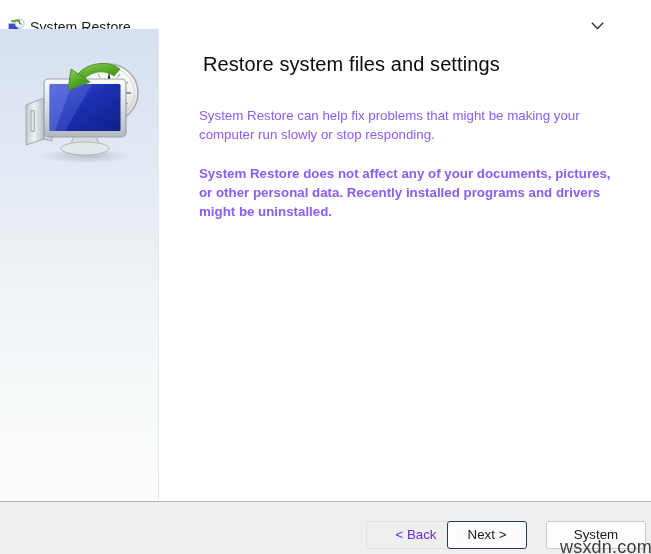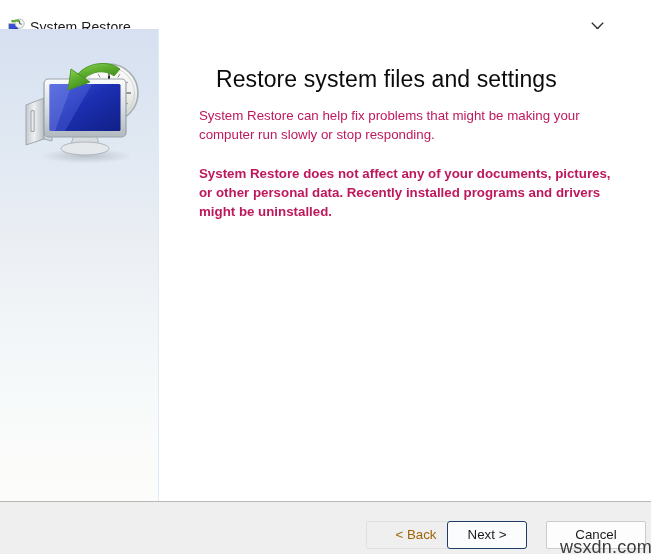--- a/index.html
+++ b/index.html
@@ -106,35 +106,35 @@
     top: 0;
     width: 492px;
     height: 472px;
     background: #ffffff;
   }
 
   .page-heading {
     position: absolute;
     left: 40px;
     top: 20px;
-    font-size: 23px;
+    font-size: 20px;
     color: #0b0b0b;
     font-weight: normal;
-    margin: 17px;
+    margin: 4px;
     letter-spacing: 0.1px;
     white-space: nowrap;
   }
 
   .paragraph {
     position: absolute;
     left: 40px;
     width: 410px;
     font-size: 13.3px;
     line-height: 19px;
-    color: #be185d;
+    color: #8b5cf6;
     margin: 0;
   }
   .paragraph-1 { top: 77px; }
   .paragraph-2 { top: 135px; width: 416px; font-weight: bold; }
 
   
   .footer {
     position: absolute;
     left: 0;
     top: 501px;
@@ -160,21 +160,21 @@
     line-height: 26px;
     text-align: center;
     cursor: default;
     white-space: nowrap;
   }
   .btn-back {
     left: 366px;
     width: 100px;
     background: #efefef;
     border: 1px solid #e0e0e0;
-    color: #a16207;
+    color: #6d28d9;
   }
   .btn-next {
     left: 447px;
     width: 80px;
     background: #fbfcfd;
     border: 1px solid #1f3d63;
     border-radius: 3px;
     box-shadow: 0 0 0 1px #ffffff inset;
   }
   .btn-cancel {
@@ -334,18 +334,18 @@
 
       <p class="paragraph paragraph-2">System Restore does not affect any of your documents, pictures, or other personal data. Recently installed programs and drivers might be uninstalled.</p>
     </div>
   </div>
 
   <div class="footer">
     <button class="btn btn-back" disabled="">&lt; Back</button>
 
     <button class="btn btn-next">Next &gt;</button>
 
-    <button class="btn btn-cancel">Cancel</button>
+    <button class="btn btn-cancel">System</button>
   </div>
 
   <span class="watermark">wsxdn.com</span>
 
 </div>
 
 </body></html>

